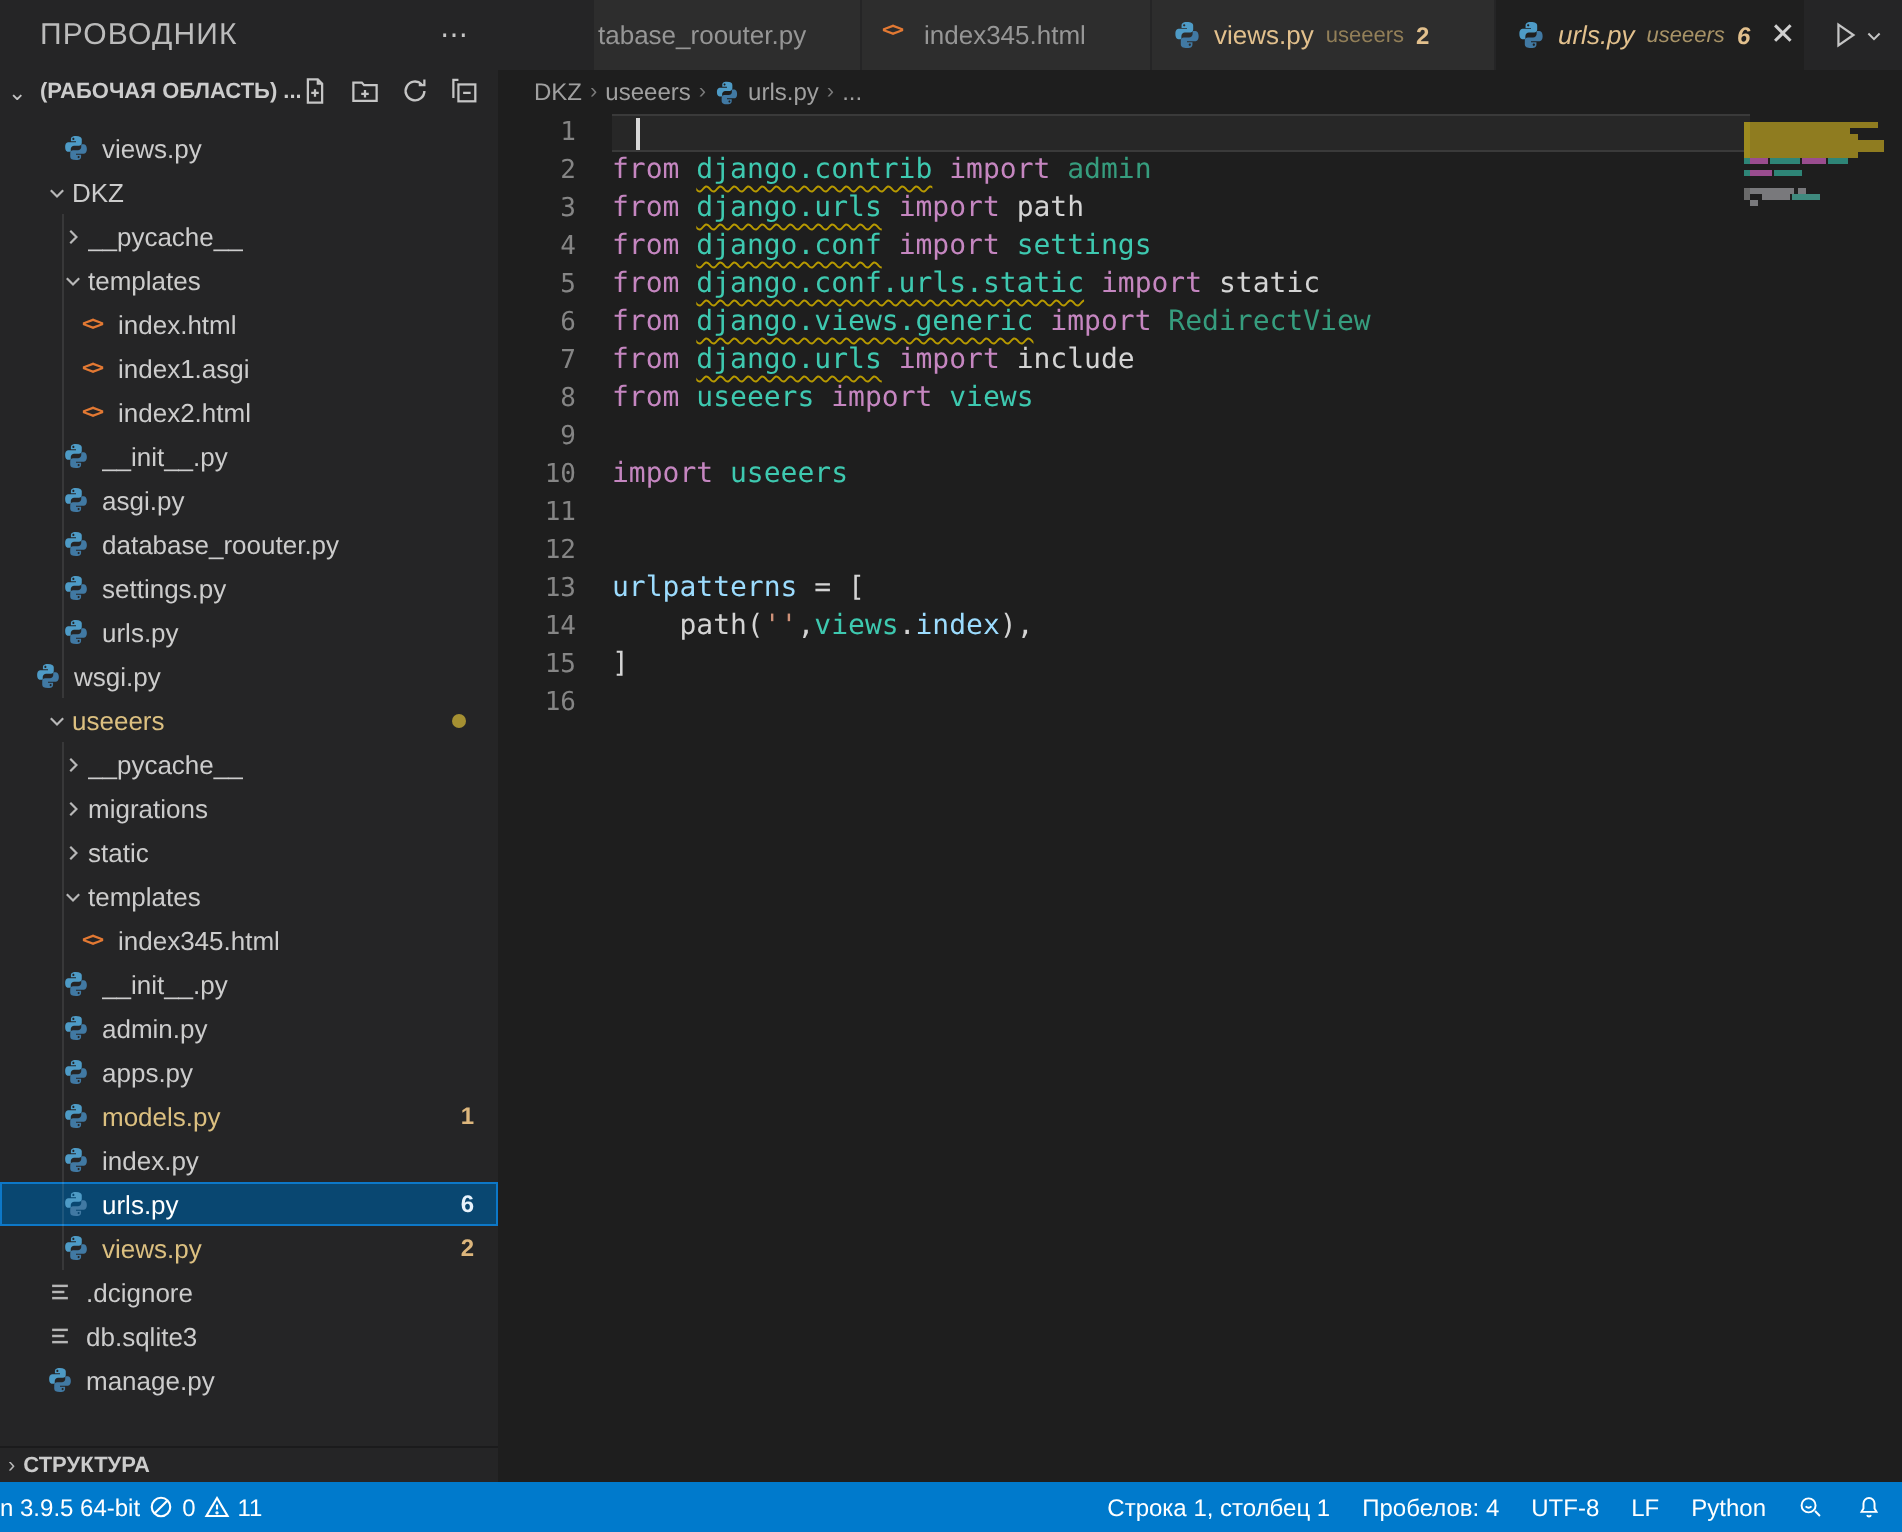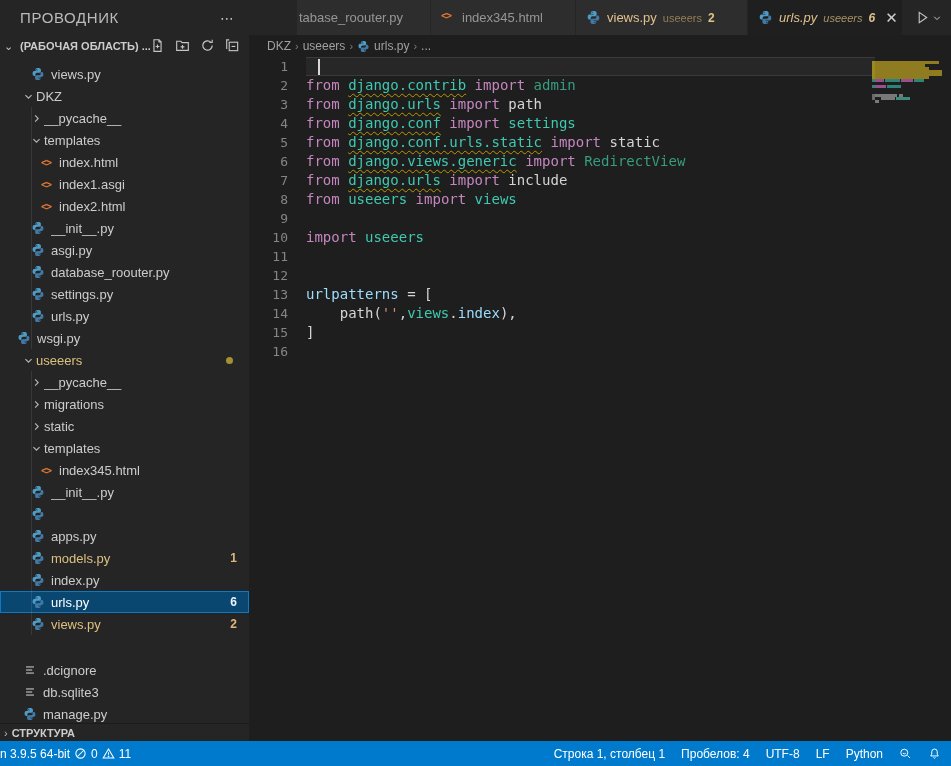--- a/index.html
+++ b/index.html
@@ -388,20 +388,21 @@
             <span class="name">__init__.py</span>
           </div>
           <div class="trow" style="padding-left: 30px;">
             <span class="guide"></span>
             <span class="ficon">
               <svg viewBox="0 0 16 16">
                 <path fill="#4e9bc6" d="M7.9 1.1c-2.4 0-2.8 1-2.8 1.9v1.2h2.9v.5H3.8c-1 0-2 .6-2 2.7 0 2.2 1 2.8 2 2.8h1.2V8.6c0-1 .9-1.9 1.9-1.9h2.8c.9 0 1.6-.7 1.6-1.6V3c0-1.2-1.1-1.9-3.4-1.9zM6.5 2.2c.3 0 .6.3.6.6s-.3.6-.6.6-.6-.3-.6-.6.3-.6.6-.6z"></path>
                 <path fill="#4179a3" d="M8.1 14.9c2.4 0 2.8-1 2.8-1.9v-1.2H8v-.5h4.2c1 0 2-.6 2-2.7 0-2.2-1-2.8-2-2.8H11v1.6c0 1-.9 1.9-1.9 1.9H6.3c-.9 0-1.6.7-1.6 1.6V13c0 1.2 1.1 1.9 3.4 1.9zm1.4-1.1c-.3 0-.6-.3-.6-.6s.3-.6.6-.6.6.3.6.6-.3.6-.6.6z"></path>
               </svg>
             </span>
+            <span class="name">admin.py</span>
           </div>
           <div class="trow" style="padding-left: 30px;">
             <span class="guide"></span>
             <span class="ficon">
               <svg viewBox="0 0 16 16">
                 <path fill="#4e9bc6" d="M7.9 1.1c-2.4 0-2.8 1-2.8 1.9v1.2h2.9v.5H3.8c-1 0-2 .6-2 2.7 0 2.2 1 2.8 2 2.8h1.2V8.6c0-1 .9-1.9 1.9-1.9h2.8c.9 0 1.6-.7 1.6-1.6V3c0-1.2-1.1-1.9-3.4-1.9zM6.5 2.2c.3 0 .6.3.6.6s-.3.6-.6.6-.6-.3-.6-.6.3-.6.6-.6z"></path>
                 <path fill="#4179a3" d="M8.1 14.9c2.4 0 2.8-1 2.8-1.9v-1.2H8v-.5h4.2c1 0 2-.6 2-2.7 0-2.2-1-2.8-2-2.8H11v1.6c0 1-.9 1.9-1.9 1.9H6.3c-.9 0-1.6.7-1.6 1.6V13c0 1.2 1.1 1.9 3.4 1.9zm1.4-1.1c-.3 0-.6-.3-.6-.6s.3-.6.6-.6.6.3.6.6-.3.6-.6.6z"></path>
               </svg>
             </span>
             <span class="name">apps.py</span>
@@ -442,21 +443,21 @@
             <span class="guide"></span>
             <span class="ficon">
               <svg viewBox="0 0 16 16">
                 <path fill="#4e9bc6" d="M7.9 1.1c-2.4 0-2.8 1-2.8 1.9v1.2h2.9v.5H3.8c-1 0-2 .6-2 2.7 0 2.2 1 2.8 2 2.8h1.2V8.6c0-1 .9-1.9 1.9-1.9h2.8c.9 0 1.6-.7 1.6-1.6V3c0-1.2-1.1-1.9-3.4-1.9zM6.5 2.2c.3 0 .6.3.6.6s-.3.6-.6.6-.6-.3-.6-.6.3-.6.6-.6z"></path>
                 <path fill="#4179a3" d="M8.1 14.9c2.4 0 2.8-1 2.8-1.9v-1.2H8v-.5h4.2c1 0 2-.6 2-2.7 0-2.2-1-2.8-2-2.8H11v1.6c0 1-.9 1.9-1.9 1.9H6.3c-.9 0-1.6.7-1.6 1.6V13c0 1.2 1.1 1.9 3.4 1.9zm1.4-1.1c-.3 0-.6-.3-.6-.6s.3-.6.6-.6.6.3.6.6-.3.6-.6.6z"></path>
               </svg>
             </span>
             <span class="name">views.py</span>
             <span class="tbadge">2</span>
           </div>
-          <div class="trow" style="padding-left: 22px; margin-top: 24px;">
+          <div class="trow" style="padding-left: 22px;">
             <span class="ficon">
               <svg viewBox="0 0 16 16" stroke="#b6b6b6" stroke-width="1.4" fill="none">
                 <line x1="3.5" y1="4.5" x2="12.5" y2="4.5"></line>
                 <line x1="3.5" y1="8" x2="10.5" y2="8"></line>
                 <line x1="3.5" y1="11.5" x2="12.5" y2="11.5"></line>
               </svg>
             </span>
             <span class="name">.dcignore</span>
           </div>
           <div class="trow" style="padding-left: 22px;">

